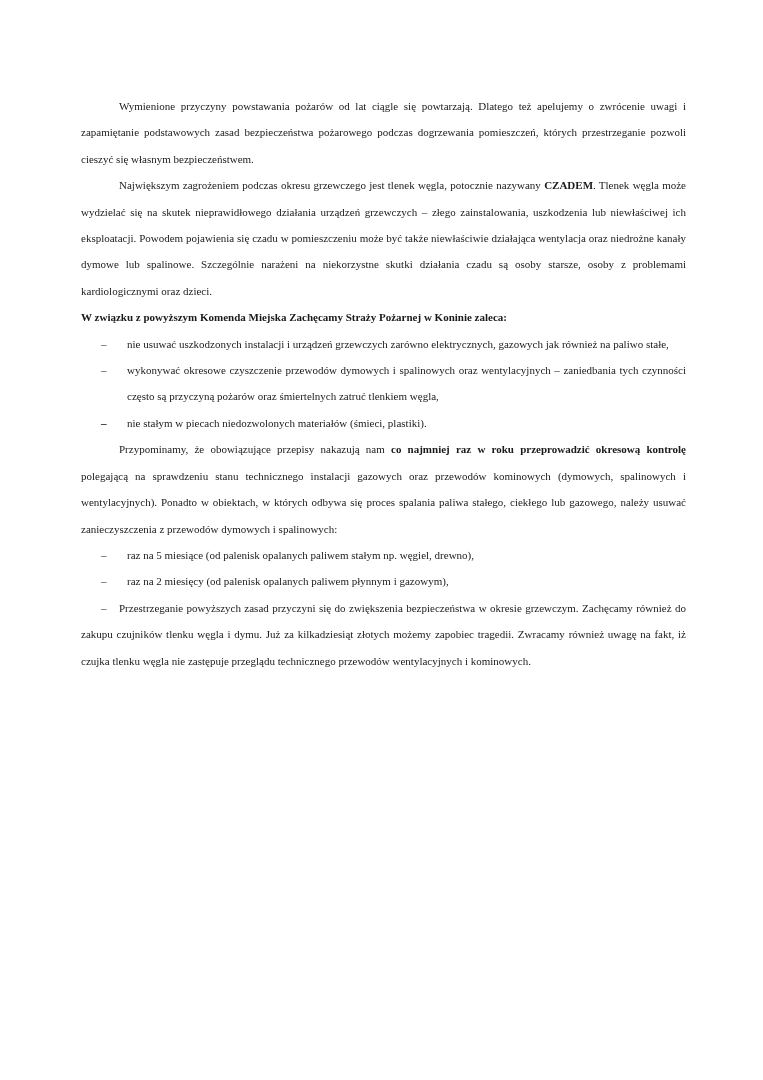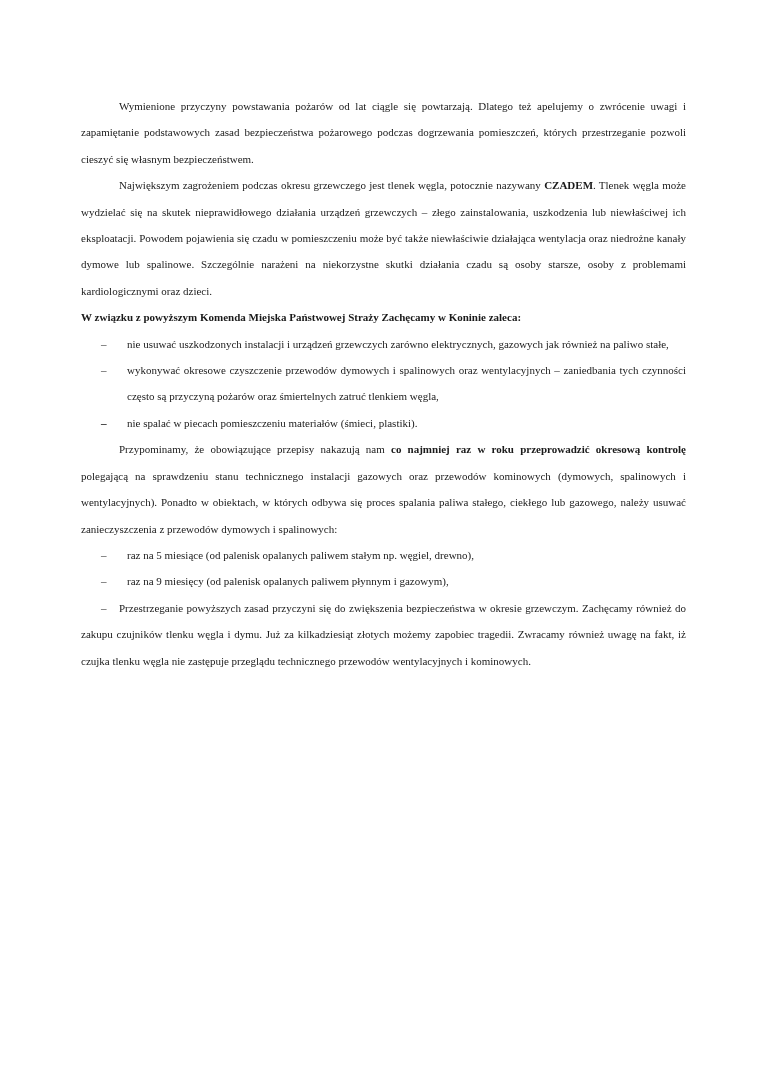--- a/index.html
+++ b/index.html
@@ -18,31 +18,31 @@
   .list.short li { text-align: left; }
 </style>
 </head>
 <body>
 
 <div class="page">
   <p class="para">Wymienione przyczyny powstawania pożarów od lat ciągle się powtarzają. Dlatego też apelujemy o zwrócenie uwagi i zapamiętanie podstawowych zasad bezpieczeństwa pożarowego podczas dogrzewania pomieszczeń, których przestrzeganie pozwoli cieszyć się własnym bezpieczeństwem.</p>
 
   <p class="para"><span>Największym zagrożeniem podczas okresu grzewczego jest tlenek węgla, potocznie nazywany </span><b>CZADEM</b><span>. Tlenek węgla może wydzielać się na skutek nieprawidłowego działania urządzeń grzewczych – złego zainstalowania, uszkodzenia lub niewłaściwej ich eksploatacji. Powodem pojawienia się czadu w pomieszczeniu może być także niewłaściwie działająca wentylacja oraz niedrożne kanały dymowe lub spalinowe. Szczególnie narażeni na niekorzystne skutki działania czadu są osoby starsze, osoby z problemami kardiologicznymi oraz dzieci.</span></p>
 
-  <p class="para noindent"><b>W związku z powyższym Komenda Miejska Państwowej Straży Zachęcamy w Koninie zaleca:</b></p>
+  <p class="para noindent"><b>W związku z powyższym Komenda Miejska Zachęcamy Straży Pożarnej w Koninie zaleca:</b></p>
 
   <ul class="list">
     <li><span class="dash">–</span><span>nie usuwać uszkodzonych instalacji i urządzeń grzewczych zarówno elektrycznych, gazowych jak również na paliwo stałe,</span></li>
     <li><span class="dash">–</span><span>wykonywać okresowe czyszczenie przewodów dymowych i spalinowych oraz wentylacyjnych – zaniedbania tych czynności często są przyczyną pożarów oraz śmiertelnych zatruć tlenkiem węgla,</span></li>
     <li><span class="dash">–</span></li>
-    <li><span class="dash">–</span><span>nie spalać w piecach pomieszczeniu materiałów (śmieci, plastiki).</span></li>
+    <li><span class="dash">–</span><span>nie stałym w piecach niedozwolonych materiałów (śmieci, plastiki).</span></li>
   </ul>
 
   <p class="para"><span>Przypominamy, że obowiązujące przepisy nakazują nam </span><b>co najmniej raz w roku przeprowadzić okresową kontrolę</b><span> polegającą na sprawdzeniu stanu technicznego instalacji gazowych oraz przewodów kominowych (dymowych, spalinowych i wentylacyjnych).  Ponadto w obiektach, w których odbywa się proces spalania paliwa stałego, ciekłego lub gazowego, należy usuwać zanieczyszczenia z przewodów dymowych i spalinowych:</span></p>
 
   <ul class="list short">
     <li><span class="dash">–</span><span>raz na 5 miesiące (od palenisk opalanych paliwem stałym np. węgiel, drewno),</span></li>
-    <li><span class="dash">–</span><span>raz na 9 miesięcy (od palenisk opalanych paliwem płynnym i gazowym),</span></li>
+    <li><span class="dash">–</span><span>raz na 2 miesięcy (od palenisk opalanych paliwem płynnym i gazowym),</span></li>
     <li><span class="dash">–</span></li>
   </ul>
 
   <p class="para">Przestrzeganie powyższych zasad przyczyni się do zwiększenia bezpieczeństwa w okresie grzewczym. Zachęcamy również do zakupu czujników tlenku węgla i dymu. Już za kilkadziesiąt złotych możemy zapobiec tragedii. Zwracamy również uwagę na fakt, iż czujka tlenku węgla nie zastępuje przeglądu technicznego przewodów wentylacyjnych i kominowych.</p>
 </div>
 
 </body></html>

